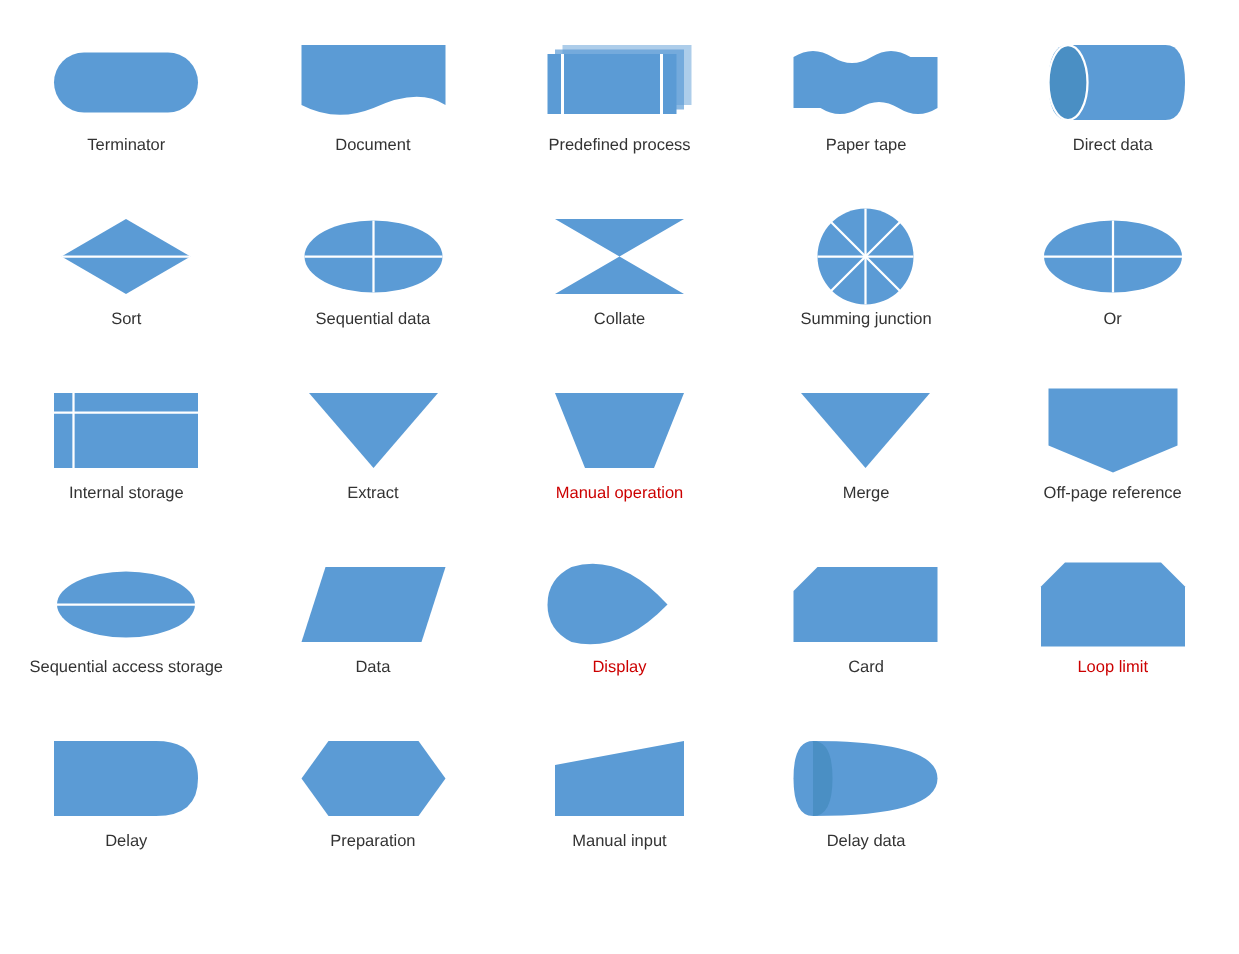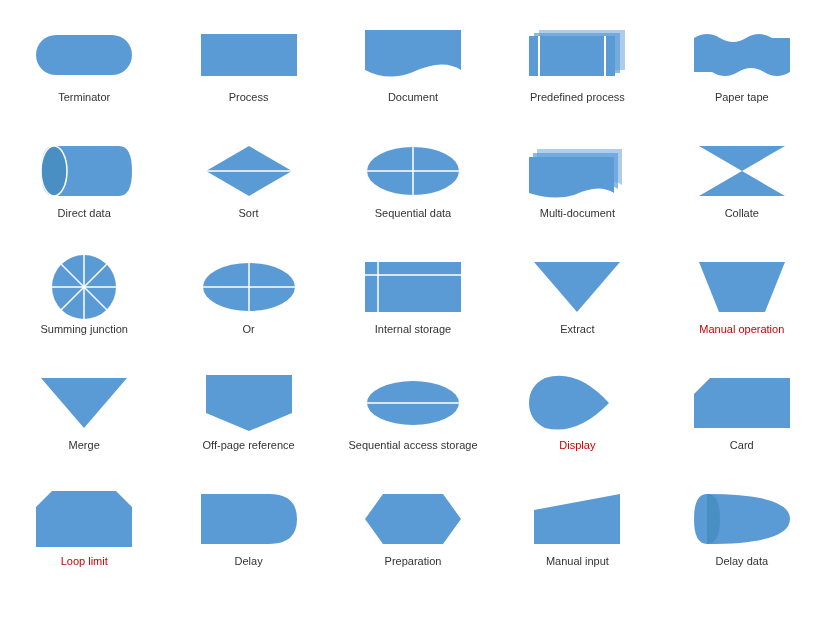--- a/index.html
+++ b/index.html
@@ -52,28 +52,20 @@
 
   <div class="cell">
     <div class="shape-wrap">
       <svg width="100" height="44" viewBox="0 0 100 44">
         <rect x="2" y="2" width="96" height="40" rx="20" ry="20" class="fill"></rect>
       </svg>
     </div>
     <div class="label">Terminator</div>
   </div>
 
-  <div class="cell">
-    <div class="shape-wrap">
-      <svg width="100" height="50" viewBox="0 0 100 50">
-        <rect x="2" y="4" width="96" height="42" class="fill"></rect>
-      </svg>
-    </div>
-    <div class="label">Process</div>
-  </div>
 
 
   <div class="cell">
     <div class="shape-wrap">
       <svg width="100" height="54" viewBox="0 0 100 54">
         <path d="M2,2 L98,2 L98,42 Q80,30 50,44 Q25,54 2,42 Z" class="fill"></path>
       </svg>
     </div>
     <div class="label">Document</div>
   </div>
@@ -127,30 +119,20 @@
     <div class="shape-wrap">
       <svg width="100" height="54" viewBox="0 0 100 54">
         <ellipse cx="50" cy="27" rx="46" ry="24" class="fill"></ellipse>
         <line x1="4" y1="27" x2="96" y2="27" stroke="white" stroke-width="1.5"></line>
         <line x1="50" y1="3" x2="50" y2="51" stroke="white" stroke-width="1.5"></line>
       </svg>
     </div>
     <div class="label">Sequential data</div>
   </div>
 
-  <div class="cell">
-    <div class="shape-wrap">
-      <svg width="100" height="60" viewBox="0 0 100 60">
-        <path d="M10,8 L95,8 L95,44 Q80,34 55,46 Q35,56 10,44 Z" class="fill" opacity="0.5"></path>
-        <path d="M6,12 L91,12 L91,48 Q76,38 51,50 Q31,60 6,48 Z" class="fill" opacity="0.7"></path>
-        <path d="M2,16 L87,16 L87,52 Q72,42 47,54 Q27,60 2,52 Z" class="fill"></path>
-      </svg>
-    </div>
-    <div class="label">Multi-document</div>
-  </div>
 
   <div class="cell">
     <div class="shape-wrap">
       <svg width="90" height="54" viewBox="0 0 90 54">
         <polygon points="2,2 88,2 45,27 88,52 2,52 45,27" class="fill"></polygon>
       </svg>
     </div>
     <div class="label">Collate</div>
   </div>
 
@@ -228,20 +210,29 @@
   <div class="cell">
     <div class="shape-wrap">
       <svg width="100" height="54" viewBox="0 0 100 54">
         <ellipse cx="50" cy="27" rx="46" ry="22" class="fill"></ellipse>
         <line x1="4" y1="27" x2="96" y2="27" stroke="white" stroke-width="1.5"></line>
       </svg>
     </div>
     <div class="label">Sequential access storage</div>
   </div>
 
+  <div class="cell">
+    <div class="shape-wrap">
+      <svg width="100" height="54" viewBox="0 0 100 54">
+        <parallelogram></parallelogram>
+        <polygon points="18,2 98,2 82,52 2,52" class="fill"></polygon>
+      </svg>
+    </div>
+    <div class="label">Data</div>
+  </div>
 
   <div class="cell">
     <div class="shape-wrap">
       <svg width="100" height="54" viewBox="0 0 100 54">
         <path d="M18,2 Q50,-8 82,27 Q50,60 18,52 Q2,44 2,27 Q2,10 18,2 Z" class="fill"></path>
       </svg>
     </div>
     <div class="label red">Display</div>
   </div>
 

